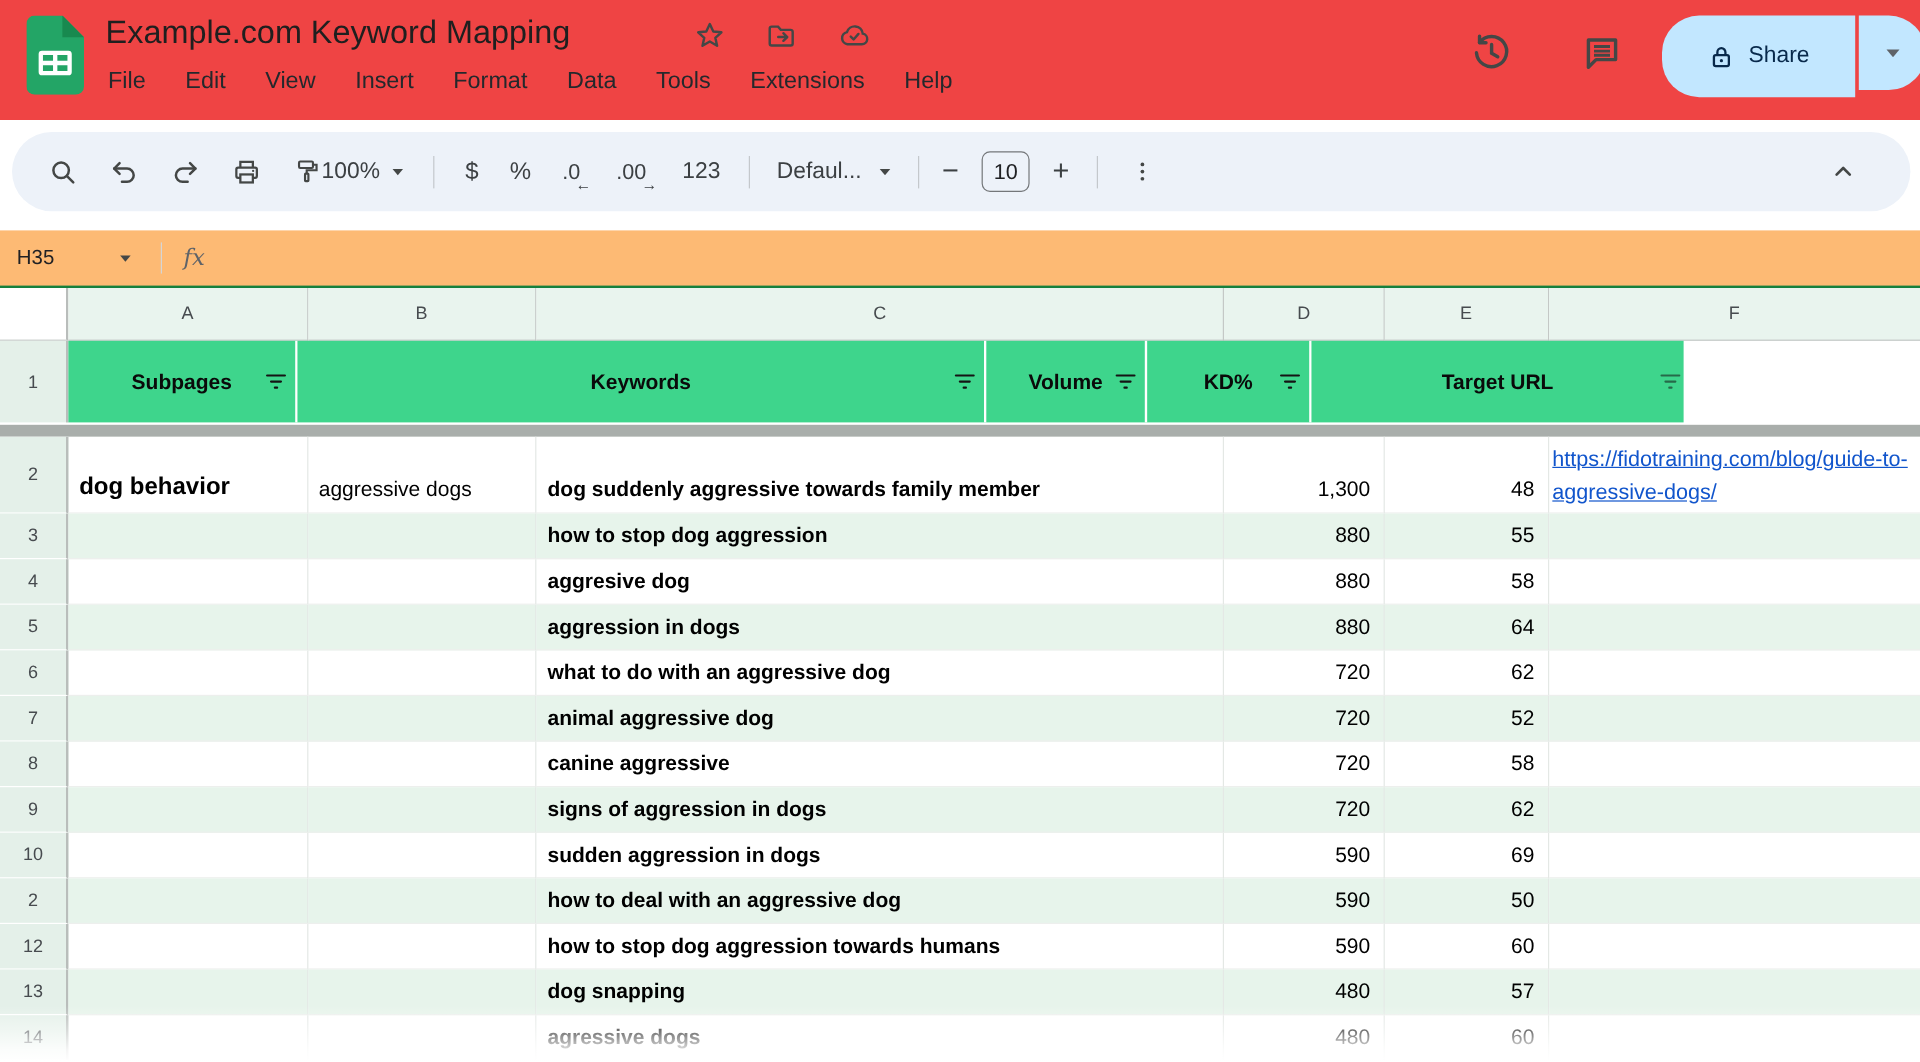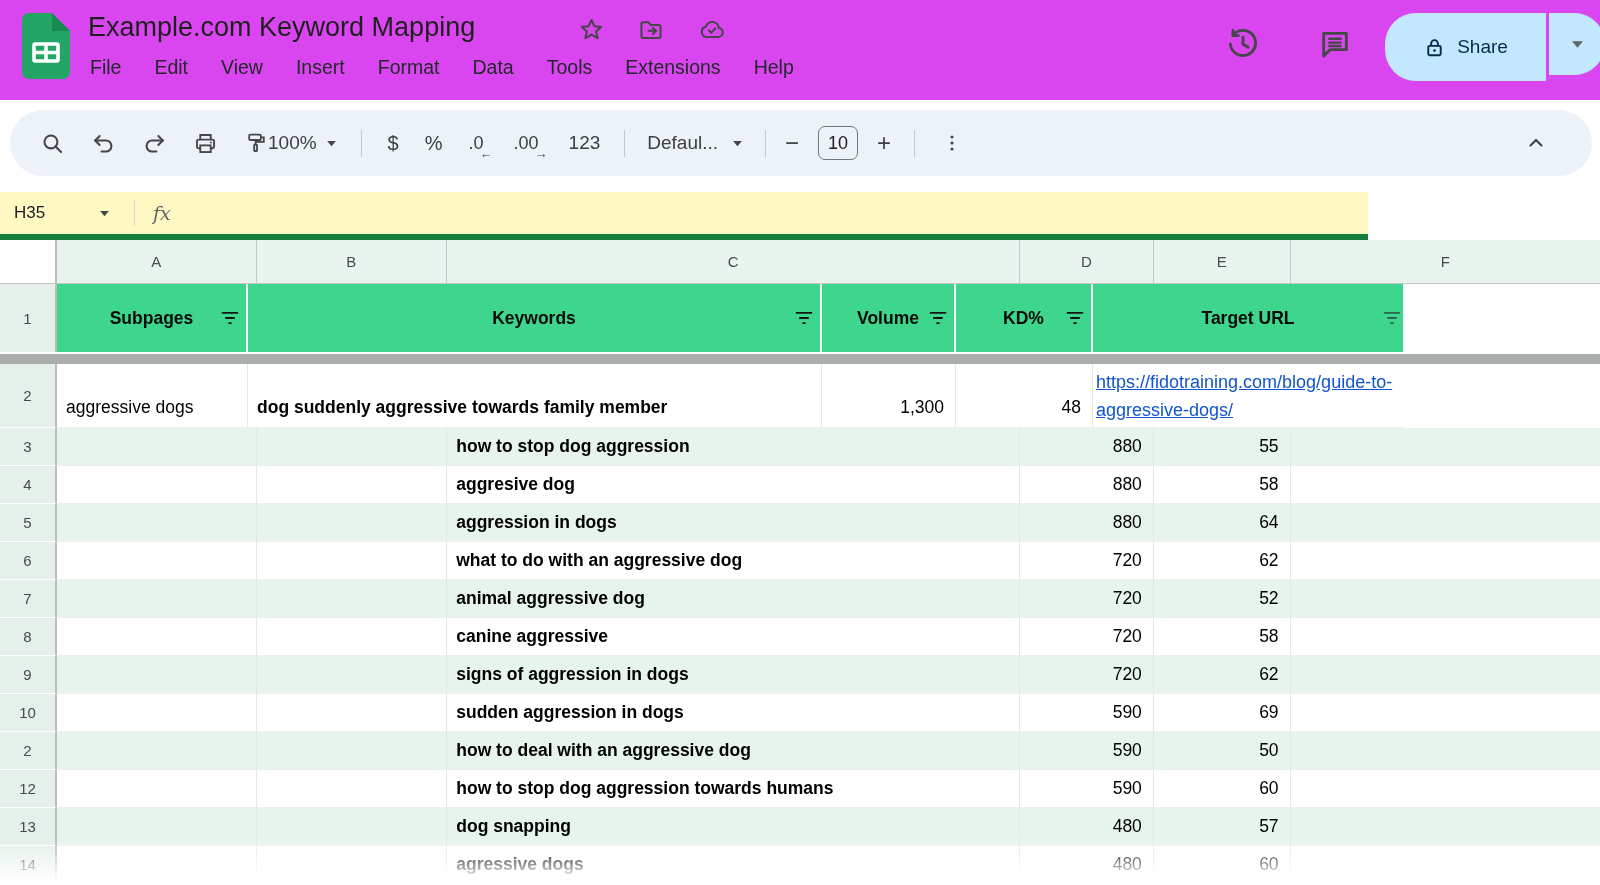--- a/index.html
+++ b/index.html
@@ -1,21 +1,21 @@
 <!DOCTYPE html>
 <html><head>
 <meta charset="utf-8">
 <style>
   * { margin:0; padding:0; box-sizing:border-box; }
   html,body { width:1600px; height:885px; overflow:hidden; background:#fff;
               font-family:"Liberation Sans", sans-serif; }
   body { position:relative; }
 
   
-  .topbar { position:absolute; top:0; left:0; width:1600px; height:100px; background:#d946ef;text-align:right; }
+  .topbar { position:absolute; top:0; left:0; width:1600px; height:100px; background:#ef4444;text-align:right; }
   .logo { position:absolute; left:22px; top:13px; }
   .title { position:absolute; left:88px; top:12px; font-size:27px; color:#1f1f1f; white-space:nowrap; }
   .doc-icons { position:absolute; left:578px; top:16px; display:flex; gap:32px; align-items:center; }
   .doc-icons svg { display:block; }
   .menus { position:absolute; left:90px; top:56px; display:flex; gap:33px; font-size:19.5px; color:#24282c; }
   .menus span { cursor:default; }
   .iconbtn { position:absolute; top:24px; width:40px; height:40px; display:flex; align-items:center; justify-content:center; }
   .history-btn { left:1223px; }
   .comment-btn { left:1315px; }
   .share-main { position:absolute; left:1385px; top:13px; width:161px; height:68px; background:#c2e7ff;
@@ -34,22 +34,22 @@
   .zoom-sel { display:flex; align-items:center; gap:9px; }
   .font-sel { display:flex; align-items:center; gap:14px; margin-left:22px; }
   .dec-icon { position:relative; font-size:18px; color:#3c4043; }
   .dec-icon .arr { position:absolute; font-size:13px; bottom:-7px; right:-9px; }
   .size-box { width:40px; height:34px; border:1.5px solid #74777a; border-radius:7px; display:flex;
               align-items:center; justify-content:center; font-size:18px; color:#202124; margin-left:16px; }
   .plusminus { font-size:24px; color:#3c4043; margin-left:16px; width:20px; text-align:center; }
   .collapse { margin-left:auto; margin-right:14px; }
 
   
-  .formulabar { position:absolute; top:192px; left:0; width:1368px; height:48px; background:#fef9c3;
-                display:flex; align-items:center; border-bottom:6px solid #15803d; }
+  .formulabar { position:absolute; top:192px; left:0; width:1600px; height:48px; background:#fdba74;
+                display:flex; align-items:center; border-bottom:2px solid #15803d; }
   .namebox { width:120px; padding-left:14px; font-size:17px; color:#202124; display:flex; align-items:center; }
   .namebox .caret { margin-left:auto; margin-right:10px; }
   .fb-div { width:1px; height:26px; background:#d5d5d5; margin:0 18px 0 14px; }
   .fx { font-family:"DejaVu Serif", serif; font-style:italic; font-size:19px; color:#5f6368; }
 
   
   .grid { position:absolute; top:240px; left:0; width:1600px; }
   .flexrow { display:flex; }
   .corner { width:57px; background:#fff; border-right:2px solid #b9bdbb; border-bottom:1px solid #c4c8c6; }
   .letters { height:44px; }
@@ -288,20 +288,21 @@
           <path d="M7.6 11.8 H9.4"></path>
         </svg>
     </div>
   </div>
 
   <div class="frozen-divider"></div>
 
   <div id="data-rows">
       <div class="sheet-row row-first">
         <div class="gutter">2</div>
+        <div class="cell col-A">dog behavior</div>
         <div class="cell col-B">aggressive dogs</div>
         <div class="cell col-C">dog suddenly aggressive towards family member</div>
         <div class="cell col-D">1,300</div>
         <div class="cell col-E">48</div>
         <div class="cell col-F">
           <span class="link">https://fidotraining.com/blog/​guide-to-aggressive-dogs/</span>
         </div>
       </div>
       <div class="sheet-row banded">
         <div class="gutter">3</div>

